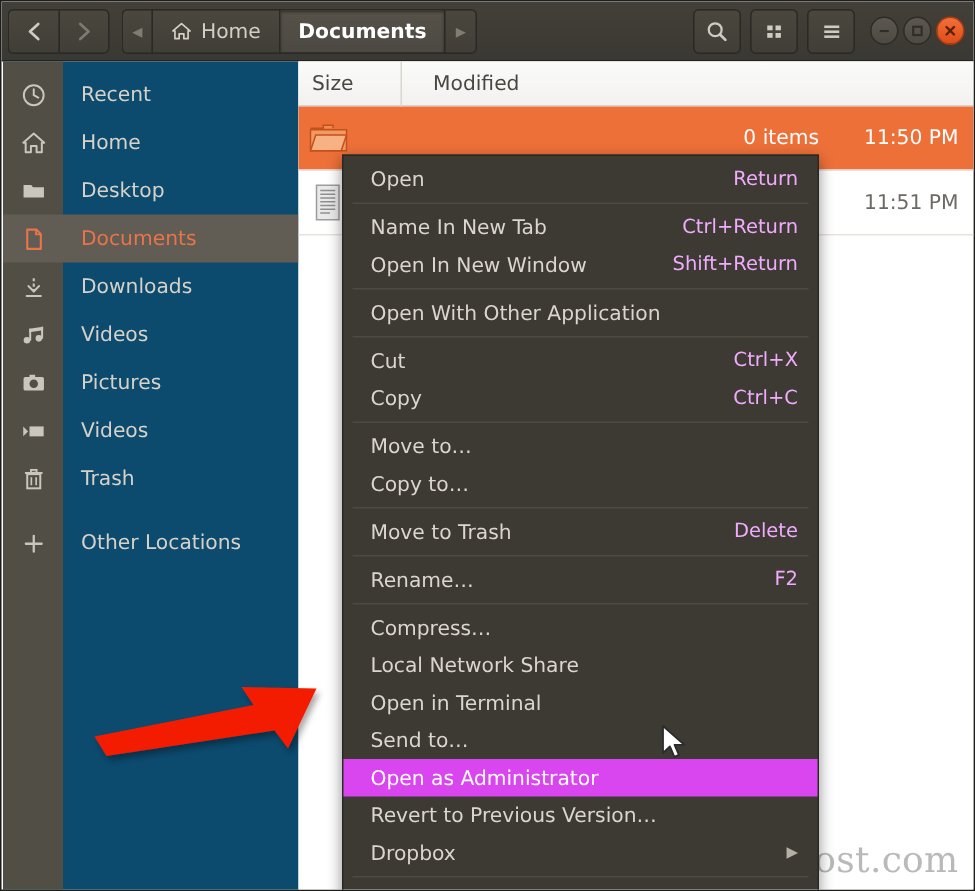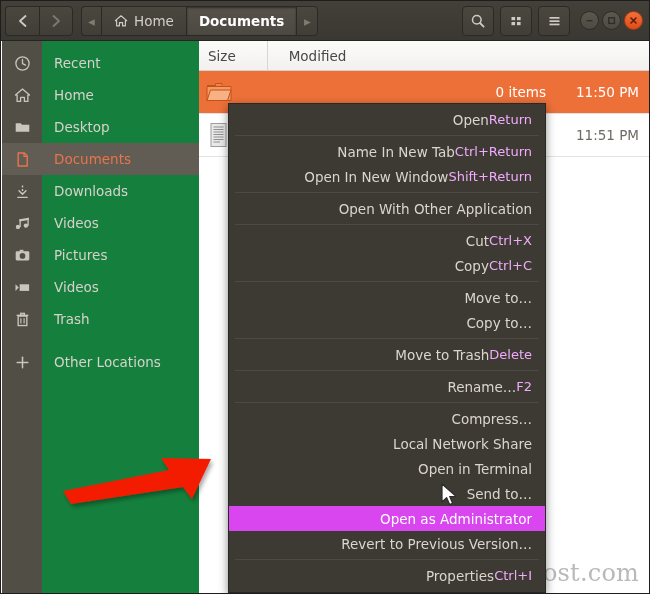--- a/index.html
+++ b/index.html
@@ -79,21 +79,21 @@
     background: linear-gradient(to bottom, #5c584f, #4d4a43);
     border: 1px solid #2e2c27;
     cursor: default;
   }
   .wc.close { background: linear-gradient(to bottom, #f1703a, #df4c18); border-color: #a93c12; }
 
   
   .sidebar {
     position: absolute; top: 40px; left: 1px;
     width: 197px; height: 553px;
-    background: #15803d;
+    background: #0c4a6e;
   }
   .side-iconcol {
     position: absolute; top: 0; left: 0; width: 40px; height: 100%;
     background: #514e46;
   }
   .side-item {
     position: relative;
     height: 32px;
     display: flex; align-items: center;
     color: #d6d2c9;
@@ -173,21 +173,20 @@
   }
   .mi {
     position: relative;
     display: flex; align-items: center;
     height: 25px;
     padding: 0 13px 0 18px;
     color: #dad6cd;
     font-size: 13.5px;
     cursor: default;
     white-space: nowrap;
-    text-align: right;
   }
   .mi .mi-label { flex: 1; }
   .mi .mi-accel { color: #f0abfc; font-size: 13px; }
   .mi.highlight { background: #d946ef; color: #ffffff; }
   .mi.highlight .mi-accel { color: #ffdecd; }
   .misep { height: 1px; background: #4d4a43; margin: 3px 6px; }
   .submenu-arrow { color: #b5b0a6; font-size: 10px; margin-left: 8px; }
 
   .cursor { position: absolute; left: 440px; top: 482px; z-index: 60; pointer-events: none; }
 </style>
@@ -523,20 +522,24 @@
       <span class="mi-accel"></span>
     </div>
     <div class="mi highlight">
       <span class="mi-label">Open as Administrator</span>
       <span class="mi-accel"></span>
     </div>
     <div class="mi">
       <span class="mi-label">Revert to Previous Version…</span>
       <span class="mi-accel"></span>
     </div>
+    <div class="mi">
+      <span class="mi-label">Dropbox</span>
+      <span class="submenu-arrow">▶</span>
+    </div>
     <div class="misep"></div>
 
     <div class="mi">
       <span class="mi-label">Properties</span>
       <span class="mi-accel">Ctrl+I</span>
     </div>
 
   </div>
 
   <svg class="cursor" width="18" height="26" viewBox="0 0 18 26">

